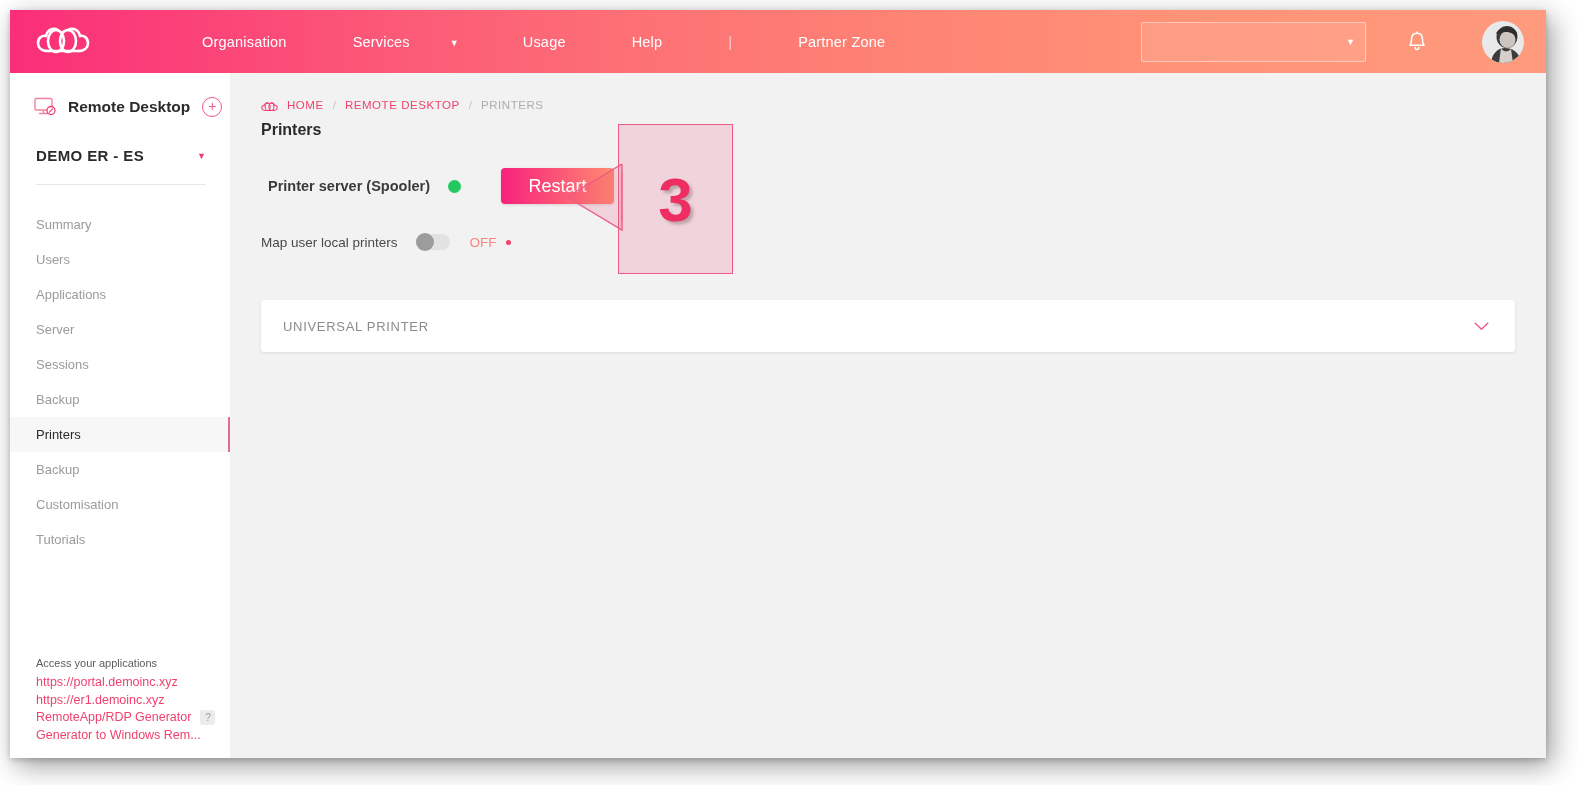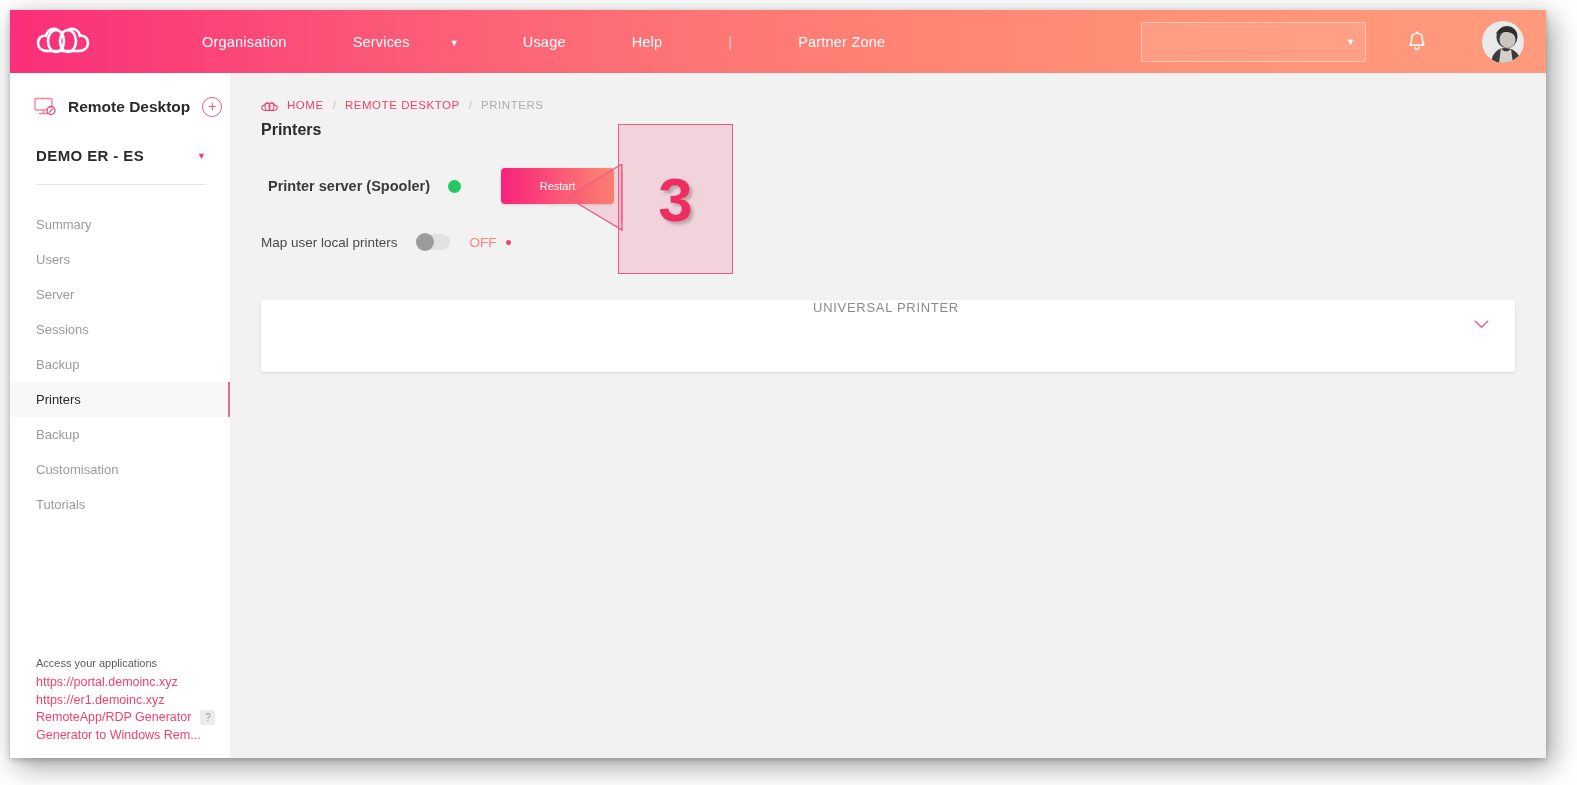--- a/index.html
+++ b/index.html
@@ -205,21 +205,21 @@
   }
   #spooler-status-dot {
     width: 13px; height: 13px; border-radius: 50%;
     background: #22c95f; margin-left: 18px; flex: none;
   }
   #restart-button {
     margin-left: 40px;
     width: 113px; height: 36px;
     border: none; border-radius: 4px;
     background: linear-gradient(90deg, #f7227c 0%, #fb4f77 45%, #ff8c73 100%);
-    color: #ffffff; font-size: 11px;
+    color: #ffffff; font-size: 18px;
     font-family: "Liberation Sans", sans-serif;
     cursor: pointer;
     box-shadow: 0 1px 3px rgba(0,0,0,0.12);
   }
 
   #maprow {
     display: flex; align-items: center;
     margin: 28px 0 0 31px; height: 22px;
   }
   #map-label { font-size: 13.5px; color: #4a4a4a; white-space: nowrap; }
@@ -238,27 +238,26 @@
     font-size: 13.5px; color: #f7857f;
     margin-left: 20px; white-space: nowrap;
   }
   #map-state-dot {
     width: 5px; height: 5px; border-radius: 50%;
     background: #f0426d; margin-left: 9px; flex: none;
   }
 
   #printer-card {
     margin: 47px 31px 0 31px;
-    height: 72px; background: #ffffff;
+    height: 52px; background: #ffffff;
     border-radius: 3px;
     box-shadow: 0 1px 3px rgba(0,0,0,0.10);
     display: flex; align-items: center;
     padding: 0 26px 0 22px;
     cursor: pointer;
-    flex-direction: column;
   }
   #printer-card-title {
     font-size: 13px; color: #8b8b8b;
     letter-spacing: 0.7px; white-space: nowrap;
   }
   #printer-card-chevron { margin-left: auto; flex: none; }
 
   
   #annotation-callout {
     position: absolute;
@@ -367,20 +366,23 @@
     </div>
 
     <div id="sidebar-divider"></div>
 
     <nav id="sidebar-menu">
       <div class="menu-item">
         <span class="menu-label">Summary</span>
       </div>
       <div class="menu-item">
         <span class="menu-label">Users</span>
+      </div>
+      <div class="menu-item">
+        <span class="menu-label">Applications</span>
       </div>
       <div class="menu-item">
         <span class="menu-label">Server</span>
       </div>
       <div class="menu-item">
         <span class="menu-label">Sessions</span>
       </div>
       <div class="menu-item">
         <span class="menu-label">Backup</span>
       </div>

